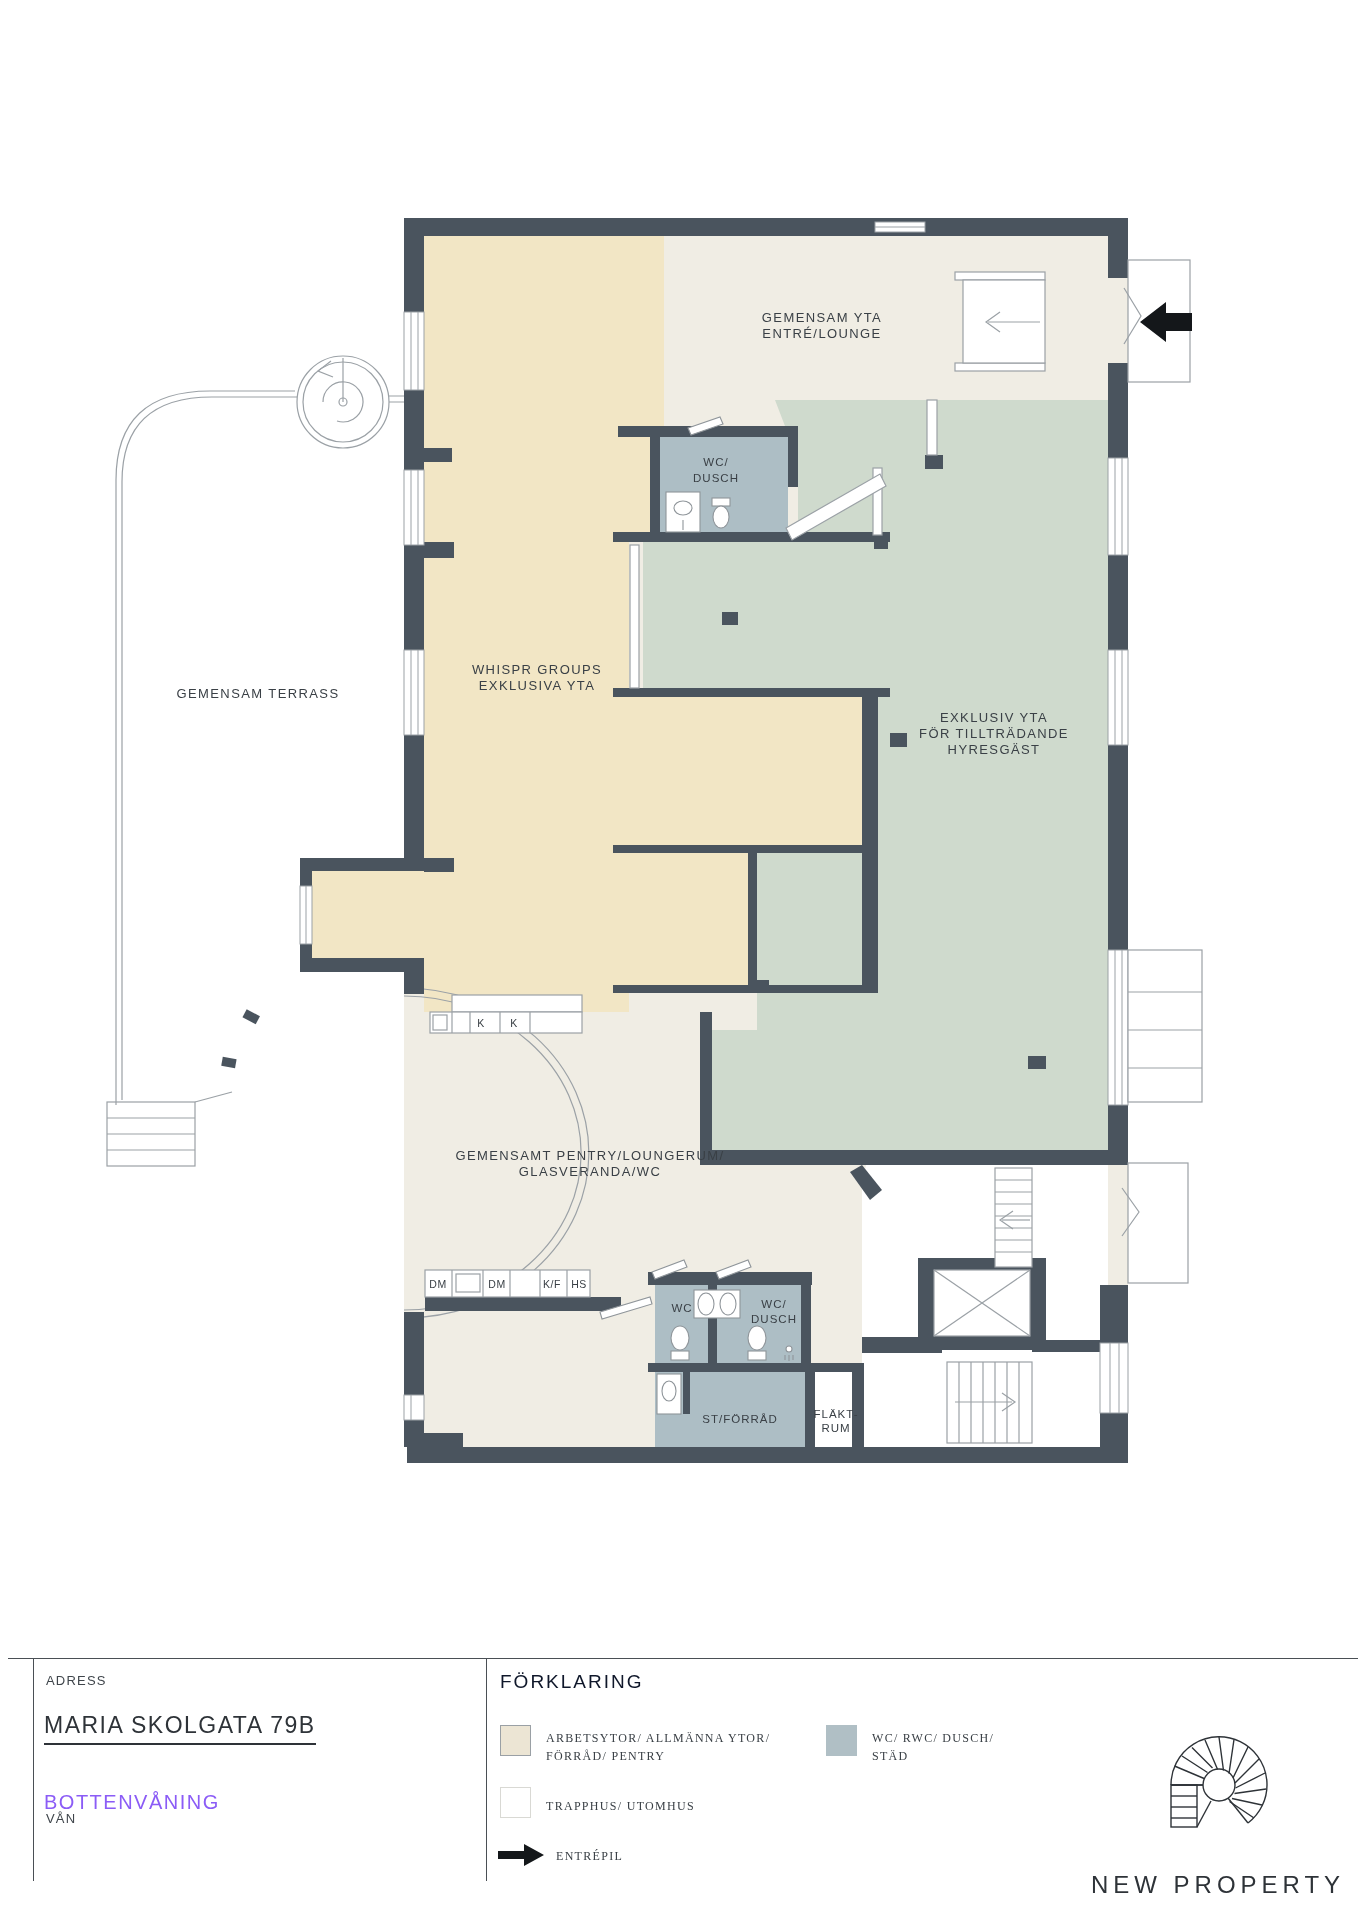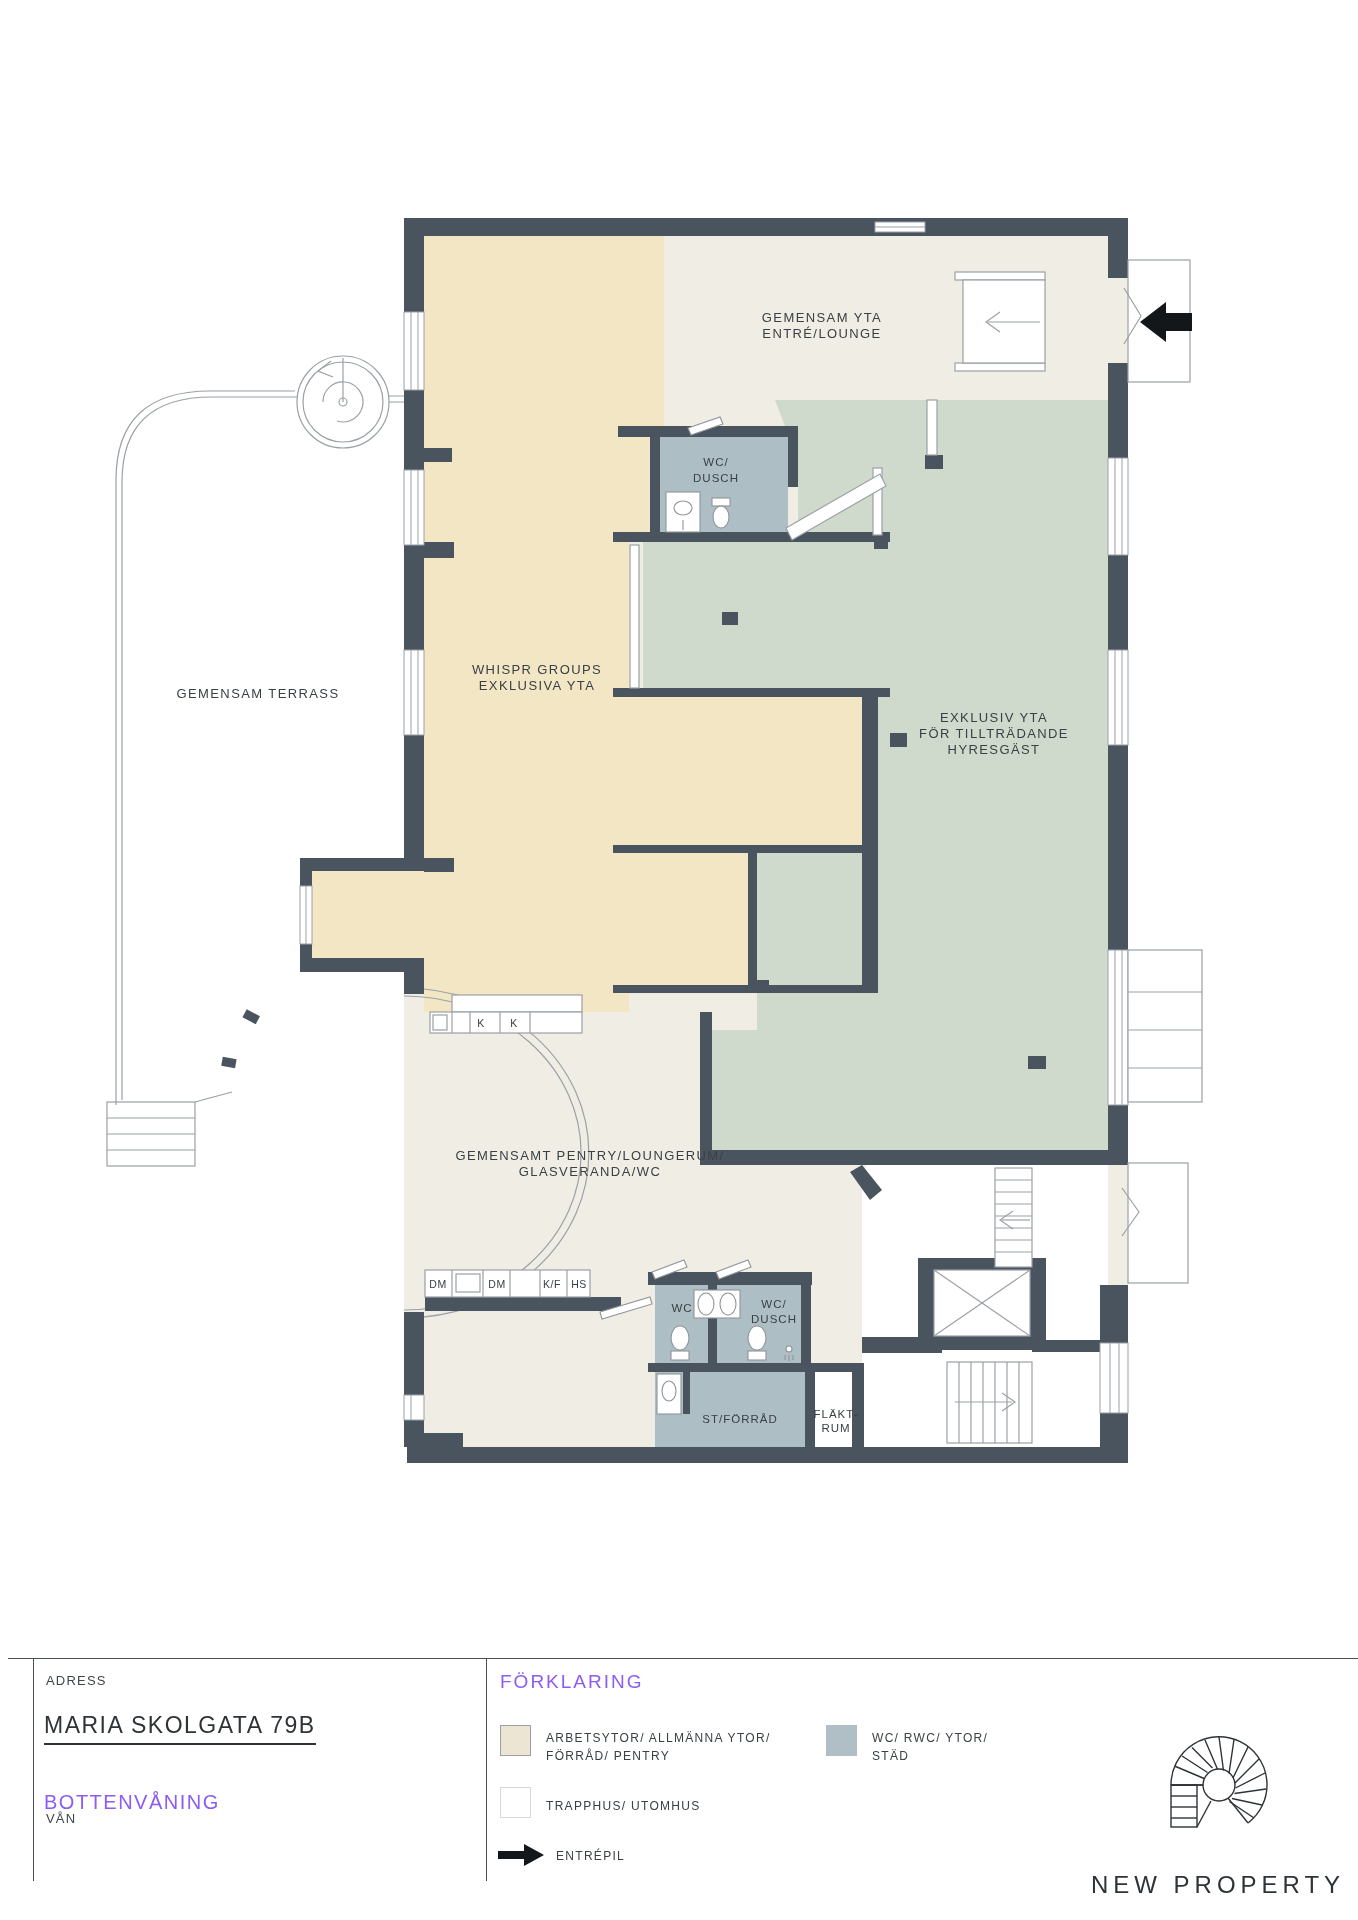--- a/index.html
+++ b/index.html
@@ -11,23 +11,23 @@
   .mlabel{font-size:11.5px;letter-spacing:1px;text-anchor:middle;}
 
   
   .titleblock{position:absolute;left:8px;top:1658px;width:1358px;height:262px;
               border-top:1px solid #4a4f55;color:#3A4046;}
   .tb-vline{position:absolute;top:0;width:1px;background:#4a4f55;height:222px;}
   .lbl-small{position:absolute;font-size:13px;letter-spacing:1.2px;color:#3f454b;}
   .addr-value{position:absolute;font-size:23px;letter-spacing:1.5px;color:#2e3338;
               border-bottom:2px solid #2e3338;padding-bottom:4px;}
   .floor-value{position:absolute;font-size:20px;letter-spacing:1.5px;color:#8b5cf6;}
-  .legend-title{position:absolute;font-size:19px;letter-spacing:2px;color:#8b5cf6;}
+  .legend-title{position:absolute;font-size:19px;letter-spacing:2px;color:#0f172a;}
   .swatch{position:absolute;width:31px;height:31px;box-sizing:border-box;}
-  .legend-text{position:absolute;font-size:12px;letter-spacing:1.3px;line-height:18px;color:#3a4046;}
+  .legend-text{position:absolute;font-size:12px;letter-spacing:1.3px;line-height:18px;color:#3a4046;font-family:Liberation Serif, serif;}
   .logo-text{position:absolute;font-size:24px;letter-spacing:5px;color:#2e3338;width:320px;text-align:center;}
 </style>
 </head>
 <body>
 
 <div class="page">
 
 <svg width="1358" height="1660" viewBox="0 0 1358 1660">
 
   <g>
@@ -367,21 +367,21 @@
   <div class="legend-title" style="left:492px;top:12px;">FÖRKLARING</div>
 
   <div class="swatch" style="left:492px;top:66px;background:#ECE5D4;border:1px solid #9aa0a5;"></div>
   <div class="legend-text" style="left:538px;top:70px;">
     <div>ARBETSYTOR/ ALLMÄNNA YTOR/</div>
     <div>FÖRRÅD/ PENTRY</div>
   </div>
 
   <div class="swatch" style="left:818px;top:66px;background:#B0BFC5;"></div>
   <div class="legend-text" style="left:864px;top:70px;">
-    <div>WC/ RWC/ YTOR/</div>
+    <div>WC/ RWC/ DUSCH/</div>
     <div>STÄD</div>
   </div>
 
   <div class="swatch" style="left:492px;top:128px;background:#FFFFFF;border:1px solid #d9d9d4;"></div>
   <div class="legend-text" style="left:538px;top:138px;">
     <div>TRAPPHUS/ UTOMHUS</div>
   </div>
 
   <svg width="48" height="24" style="position:absolute;left:490px;top:184px;">
     <polygon points="0,8 26,8 26,1 46,12 26,23 26,16 0,16" fill="#14171A"></polygon>

